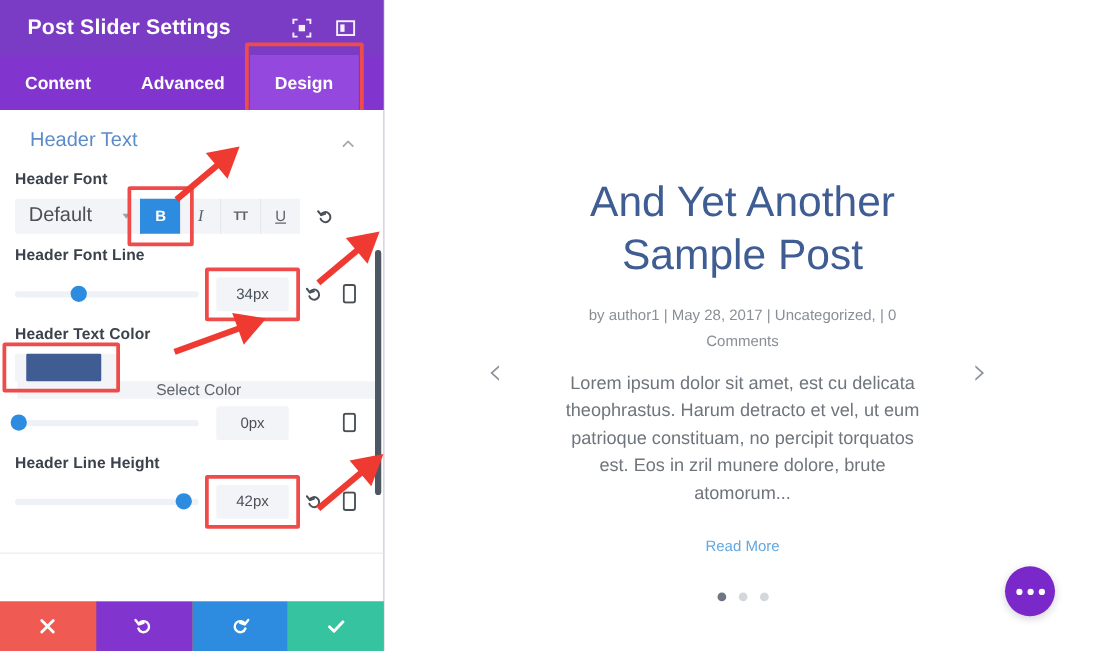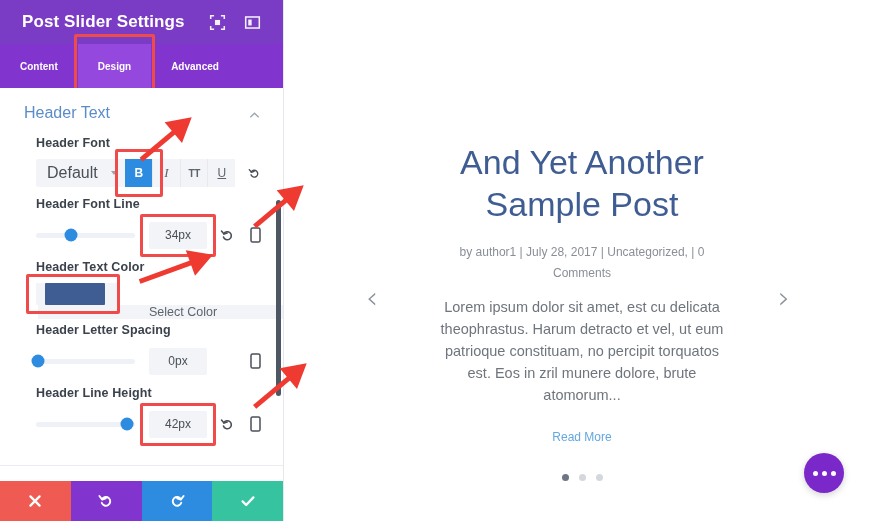--- a/index.html
+++ b/index.html
@@ -6,21 +6,21 @@
   html, body {
     width: 880px; height: 521px;
     font-family: "Liberation Sans", sans-serif;
     overflow: hidden; background: #ffffff;
   }
   #app { position: relative; width: 880px; height: 521px; display: flex; }
 
   
   .panel {
     position: relative;
-    width: 284px; height: 521px;
+    width: 308px; height: 521px;
     background: #f97316;
     display: flex; flex-direction: column;
     overflow: hidden;
     border-right: 1px solid #e4e8ee;
   }
   .panel-header {
     height: 44px; background: #7a3cc4;
     display: flex; align-items: center;
     padding: 0 16px 0 22px;
     flex: 0 0 44px;
@@ -31,21 +31,21 @@
   }
   .hdr-icons { display: flex; align-items: center; gap: 18px; padding-right: 6px; }
   .hdr-icon { width: 17px; height: 17px; opacity: .92; display: block; }
 
   .tabs {
     height: 44px; background: #8234cf; display: flex; align-items: stretch;
     flex: 0 0 44px; position: relative;
   }
   .tab {
     display: flex; align-items: center; justify-content: center;
-    color: #ffffff; font-size: 10px; font-weight: bold;
+    color: #ffffff; font-size: 14px; font-weight: bold;
     padding: 0 20px; cursor: pointer; position: relative;
     white-space: nowrap;
   }
   .tab.active { background: #9448dd; }
   .tab.boxed::after {
     content: ""; position: absolute; left: -4px; right: -4px; top: -10px; bottom: -12px;
     border: 3px solid #f04b4b; border-radius: 2px; pointer-events: none;
   }
 
   .panel-body {
@@ -54,21 +54,21 @@
   .scroll-inner { position: absolute; inset: 0; padding: 0 0 0 0; }
 
   .section-title {
     color: #5b8cc9; font-size: 16px; font-weight: normal;
     padding: 16px 22px 4px 24px;
     display: flex; align-items: flex-end; justify-content: space-between;
   }
   .chev { width: 13px; height: 13px; opacity: .75; }
   .divider { height: 1px; background: #e9edf2; margin: 8px 0 0 0; }
 
-  .field { padding: 10px 22px 0 36px; }
+  .field { padding: 10px 22px 0 12px; }
   .field-label {
     font-size: 12.5px; color: #3b424c; font-weight: bold;
     margin-bottom: 9px; letter-spacing: .1px;
   }
 
   
   .font-row { display: flex; align-items: center; height: 28px; gap: 0; }
   .font-select {
     background: #f2f4f7; height: 28px; width: 100px;
     display: flex; align-items: center; justify-content: space-between;
@@ -209,25 +209,25 @@
           <rect x="2" y="3.5" width="16" height="13" fill="none" stroke="#ffffff" stroke-width="1.8"></rect>
           <rect x="5" y="6.5" width="4" height="7" fill="#ffffff"></rect>
         </svg>
       </div>
     </div>
 
     <div class="tabs">
       <div class="tab">
         <span>Content</span>
       </div>
+      <div class="tab">
+        <span>Advanced</span>
+      </div>
       <div class="tab active boxed">
         <span>Design</span>
-      </div>
-      <div class="tab">
-        <span>Advanced</span>
       </div>
     </div>
 
     <div class="panel-body">
       <div class="scroll-inner">
 
         <div class="section-title">
           <span>Header Text</span>
           <svg class="chev" viewBox="0 0 14 14">
             <path d="M2.5 9 L7 4.5 L11.5 9" fill="none" stroke="#7f8a99" stroke-width="1.5"></path>
@@ -286,21 +286,20 @@
             <div class="swatch-wrap boxed">
               <i class="swatch" id="swatchEl" style="background: rgb(63, 93, 147);"></i>
             </div>
             <div class="select-color">
               <span>Select Color</span>
             </div>
           </div>
         </div>
 
         <div class="field">
-          <div class="field-label">Header Letter Spacing</div>
           <div class="slider-row">
             <div class="track">
               <i class="thumb" style="left:2%"></i>
             </div>
             <div class="val-box">
               <span>0px</span>
             </div>
             <i style="width:15px;margin-left:13px;display:inline-block"></i>
             <svg class="dev-ic" viewBox="0 0 11 16">
               <rect x="1" y="1" width="9" height="14" rx="1.6" fill="none" stroke="#4a5058" stroke-width="1.5"></rect>
@@ -357,21 +356,21 @@
       <div class="act save">
         <svg viewBox="0 0 16 16">
           <path d="M2.6 8.4 L6.2 12 L13.4 4.4" fill="none" stroke="#fff" stroke-width="2.3" stroke-linecap="round" stroke-linejoin="round"></path>
         </svg>
       </div>
     </div>
   </div>
 
   <div class="preview">
     <div class="post-title" id="postTitle" style="color: rgb(63, 93, 147); font-size: 34px; line-height: 42px; letter-spacing: 0px;">And Yet Another Sample Post</div>
-    <div class="post-meta">by author1  |  July 28, 2017  |  Uncategorized,  |  0 Comments</div>
+    <div class="post-meta">by author1  |  May 28, 2017  |  Uncategorized,  |  0 Comments</div>
     <div class="post-body">Lorem ipsum dolor sit amet, est cu delicata theophrastus. Harum detracto et vel, ut eum patrioque constituam, no percipit torquatos est. Eos in zril munere dolore, brute atomorum...</div>
     <div class="read-more">Read More</div>
 
     <div class="dots">
       <i class="dot on"></i>
       <i class="dot"></i>
       <i class="dot"></i>
     </div>
 
     <div class="nav-arrow left">‹</div>

